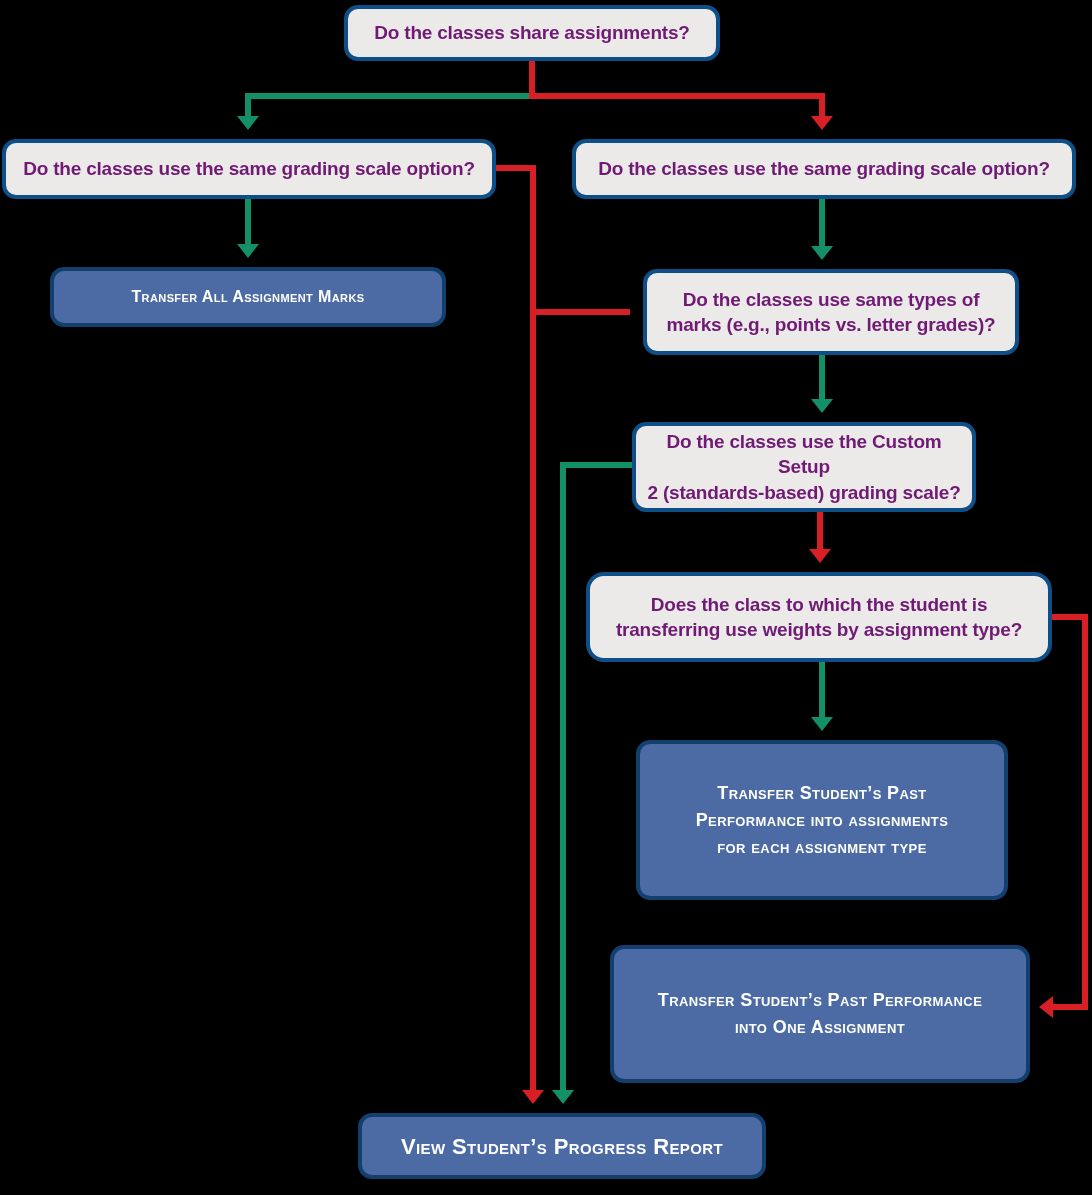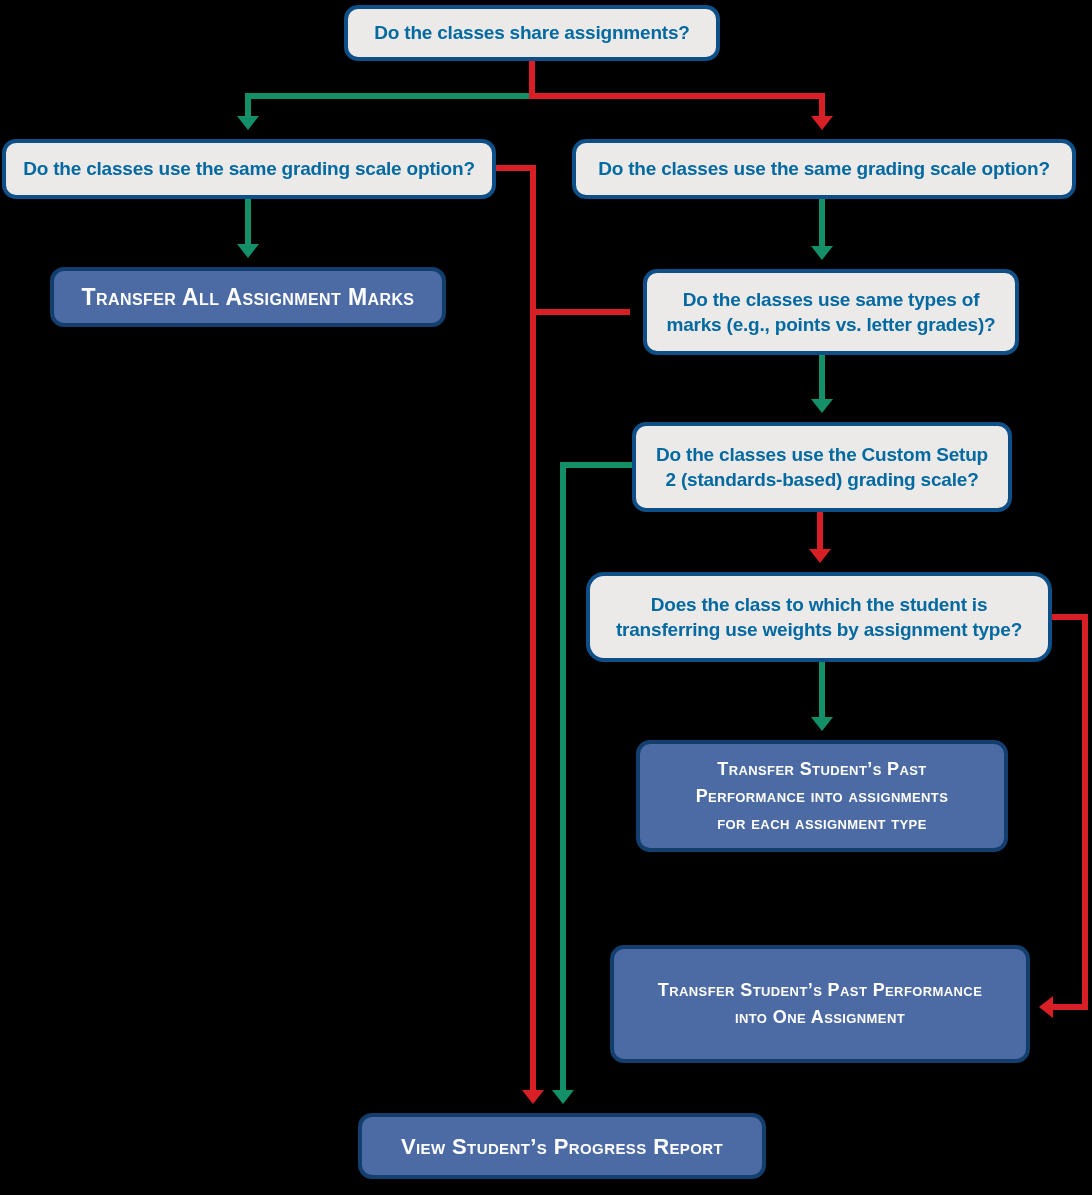--- a/index.html
+++ b/index.html
@@ -29,21 +29,21 @@
     display: flex;
     align-items: center;
     justify-content: center;
     text-align: center;
     border-radius: 14px;
     z-index: 3;
   }
   .node.decision {
     background: #ebeae8;
     border: 4px solid #0d4f86;
-    color: #0369a1;
+    color: #701a75;
     font-weight: bold;
     letter-spacing: -0.2px;
   }
   .node.action {
     background: #4c6ba5;
     border: 4px solid #123f6d;
     color: #ffffff;
     font-weight: bold;
     font-variant: small-caps;
     letter-spacing: 0.4px;
@@ -110,41 +110,41 @@
   <div id="nodes">
       <div class="node decision" style="left: 344px; top: 5px; width: 376px; height: 56px; font-size: 19px;">
         <span class="txt">Do the classes share assignments?</span>
       </div>
       <div class="node decision" style="left: 2px; top: 139px; width: 494px; height: 60px; font-size: 19px;">
         <span class="txt">Do the classes use the same grading scale option?</span>
       </div>
       <div class="node decision" style="left: 572px; top: 139px; width: 504px; height: 60px; font-size: 19px;">
         <span class="txt">Do the classes use the same grading scale option?</span>
       </div>
-      <div class="node action" style="left: 50px; top: 267px; width: 396px; height: 60px; font-size: 23px;">
+      <div class="node action" style="left: 50px; top: 267px; width: 396px; height: 60px; font-size: 16px;">
         <span class="txt">Transfer All Assignment Marks</span>
       </div>
       <div class="node decision" style="left: 630px; top: 269px; width: 376px; height: 86px; font-size: 19px; margin-left: 13px;">
         <span class="txt">Do the classes use same types of
 marks (e.g., points vs. letter grades)?</span>
       </div>
-      <div class="node decision" style="left: 632px; top: 422px; width: 380px; height: 90px; font-size: 19px;">
+      <div class="node decision" style="left: 632px; top: 422px; width: 344px; height: 90px; font-size: 19px;">
         <span class="txt">Do the classes use the Custom Setup
 2 (standards-based) grading scale?</span>
       </div>
       <div class="node decision" style="left: 586px; top: 572px; width: 466px; height: 90px; font-size: 19px; border-radius: 18px;">
         <span class="txt">Does the class to which the student is
 transferring use weights by assignment type?</span>
       </div>
-      <div class="node action" style="left: 636px; top: 740px; width: 372px; height: 112px; font-size: 18px;">
+      <div class="node action" style="left: 636px; top: 740px; width: 372px; height: 160px; font-size: 18px;">
         <span class="txt">Transfer Student’s Past
 Performance into assignments
 for each assignment type</span>
       </div>
-      <div class="node action" style="left: 610px; top: 945px; width: 420px; height: 118px; font-size: 18px;">
+      <div class="node action" style="left: 610px; top: 945px; width: 420px; height: 138px; font-size: 18px;">
         <span class="txt">Transfer Student’s Past Performance
 into One Assignment</span>
       </div>
       <div class="node action" style="left: 358px; top: 1113px; width: 408px; height: 66px; font-size: 22px;">
         <span class="txt">View Student’s Progress Report</span>
       </div>
     </div>
 </div>
 
 </body></html>

